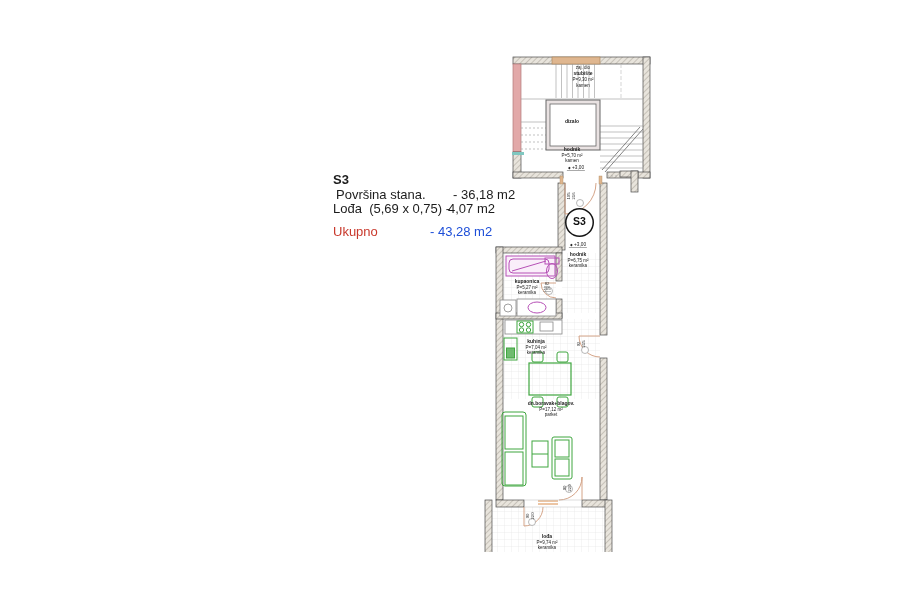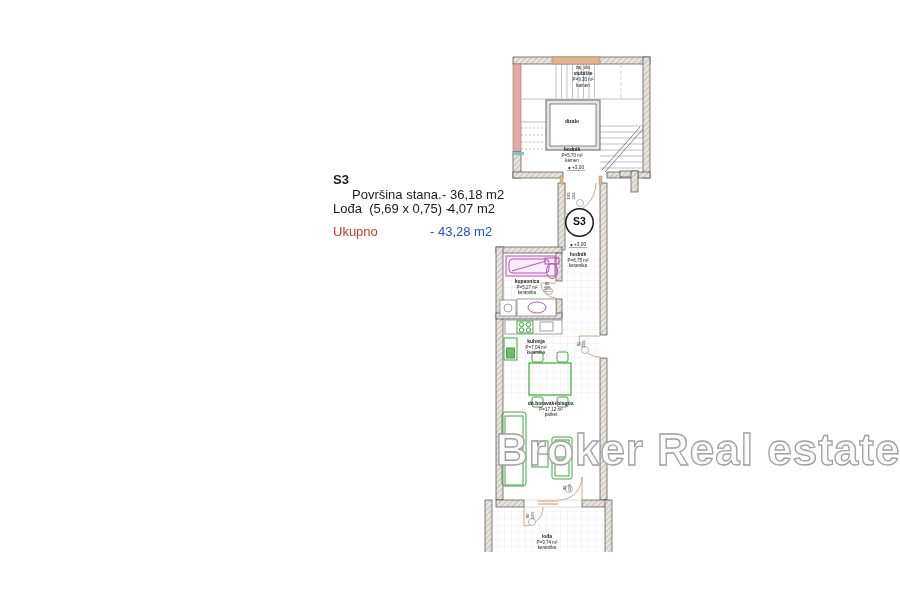--- a/index.html
+++ b/index.html
@@ -161,22 +161,22 @@
       <rect x="532" y="441" width="16" height="26"></rect>
       <line x1="532" y1="454" x2="548" y2="454"></line>
       <rect x="552" y="437" width="20" height="42" rx="2"></rect>
       <rect x="555" y="440" width="14" height="17"></rect>
         <rect x="555" y="459" width="14" height="17"></rect>
     </g>
   </svg>
 
   <div class="info">
     <span style="left:333px;top:172px;font-weight:bold">S3</span>
-    <span style="left:352px;top:187px">Površina stana.</span>
-    <span style="left:442px;top:187px">- 36,18 m2</span>
+    <span style="left:336px;top:187px">Površina stana.</span>
+    <span style="left:453px;top:187px">- 36,18 m2</span>
     <span style="left:333px;top:201px">Lođa  (5,69 x 0,75) -</span>
     <span style="left:448px;top:201px">4,07 m2</span>
     <span class="red" style="left: 333px; top: 224px; color: rgb(201, 57, 44);">Ukupno</span>
     <span class="red" style="left: 430px; top: 224px; color: #1d4ed8;">- 43,28 m2</span>
   </div>
 
   <div class="labels">
 
     <div class="lbl" style="left:1166px;top:130px">
       <span class="ra">zaj. dio</span>
@@ -255,15 +255,14 @@
       <span class="ra">P=9,74 m²</span>
       <span class="ra">keramika</span>
     </div>
     <div class="lvl" style="left:1084px;top:1118px">
       <span class="glyph">◆</span>
       <span>+3,00</span>
     </div>
 
   </div>
 
-  <div class="watermark">Broker Real estate</div>
 
 </div>
 
 </body></html>

